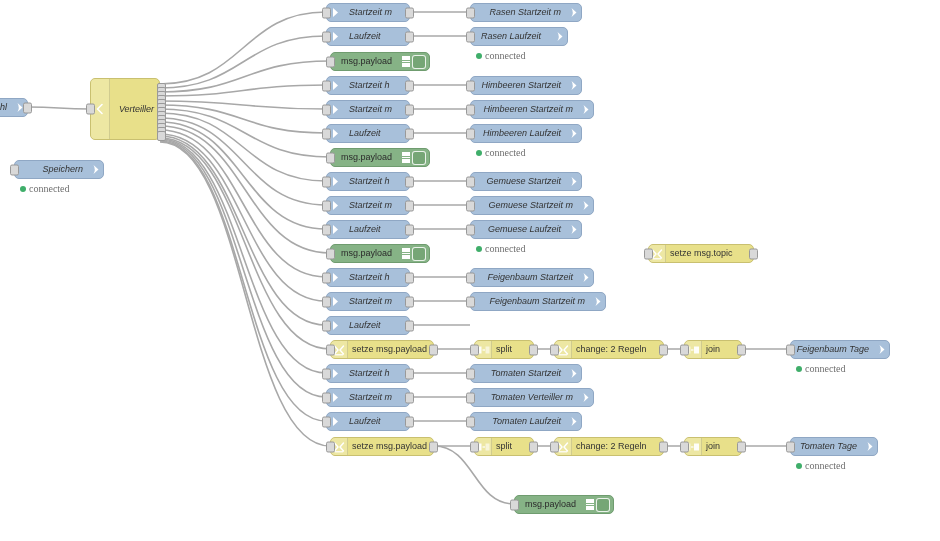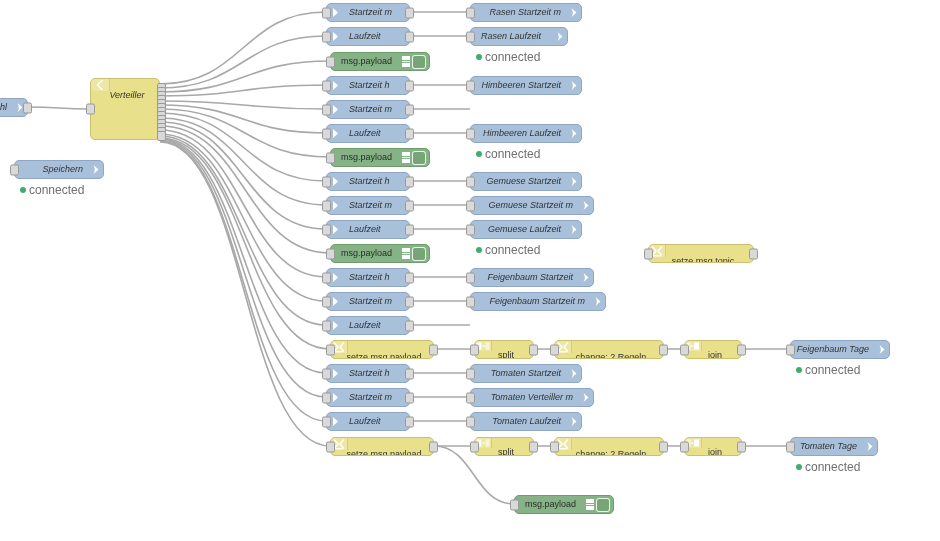--- a/index.html
+++ b/index.html
@@ -51,21 +51,20 @@
     padding-right: 4px;
   }
   .node.blue.left-lbl .label {
     text-align: left;
     padding-left: 6px;
   }
   
   .node.yellow {
     background: #e8e08a;
     border-color: #c9c070;
-    flex-direction: column;
   }
   .node.yellow .label {
     text-align: left;
     padding-left: 4px;
     font-style: normal;
   }
   
   .node.green {
     background: #86b386;
     border-color: #6f9c6f;
@@ -100,24 +99,25 @@
     left: 0;
     width: 7px;
     height: 8px;
     background: #d9d9d9;
     border: 1px solid #999999;
     border-radius: 2px;
   }
   
   .status {
     position: absolute;
-    font-size: 12px;
+    font-size: 10px;
     color: #6f6f6f;
     white-space: nowrap;
     font-style: normal;
+    font-family: Liberation Serif, serif;
   }
   .status .dot {
     display: inline-block;
     width: 6px;
     height: 6px;
     border-radius: 50%;
     background: #3fae6a;
     margin-right: 3px;
     vertical-align: middle;
   }
@@ -364,20 +364,29 @@
     </div>
     <div class="node blue" style="left: 470px; top: 76px; width: 112px; height: 19px;">
       <span class="port in"></span>
       <span class="label">Himbeeren Startzeit</span>
       <span class="icon-plain">
         <svg width="11" height="11" viewBox="0 0 11 11">
           <path d="M3.5 1 L8.5 5.5 L3.5 10 Q6 5.5 3.5 1 Z" fill="#ffffff"></path>
         </svg>
       </span>
     </div>
+    <div class="node blue" style="left: 470px; top: 100px; width: 124px; height: 19px;">
+      <span class="port in"></span>
+      <span class="label">Himbeeren Startzeit m</span>
+      <span class="icon-plain">
+        <svg width="11" height="11" viewBox="0 0 11 11">
+          <path d="M3.5 1 L8.5 5.5 L3.5 10 Q6 5.5 3.5 1 Z" fill="#ffffff"></path>
+        </svg>
+      </span>
+    </div>
     <div class="node blue" style="left: 470px; top: 124px; width: 112px; height: 19px;">
       <span class="port in"></span>
       <span class="label">Himbeeren Laufzeit</span>
       <span class="icon-plain">
         <svg width="11" height="11" viewBox="0 0 11 11">
           <path d="M3.5 1 L8.5 5.5 L3.5 10 Q6 5.5 3.5 1 Z" fill="#ffffff"></path>
         </svg>
       </span>
     </div>
     <div class="status" style="left: 476px; top: 146px;"><span class="dot"></span><span class="txt">connected</span></div>

